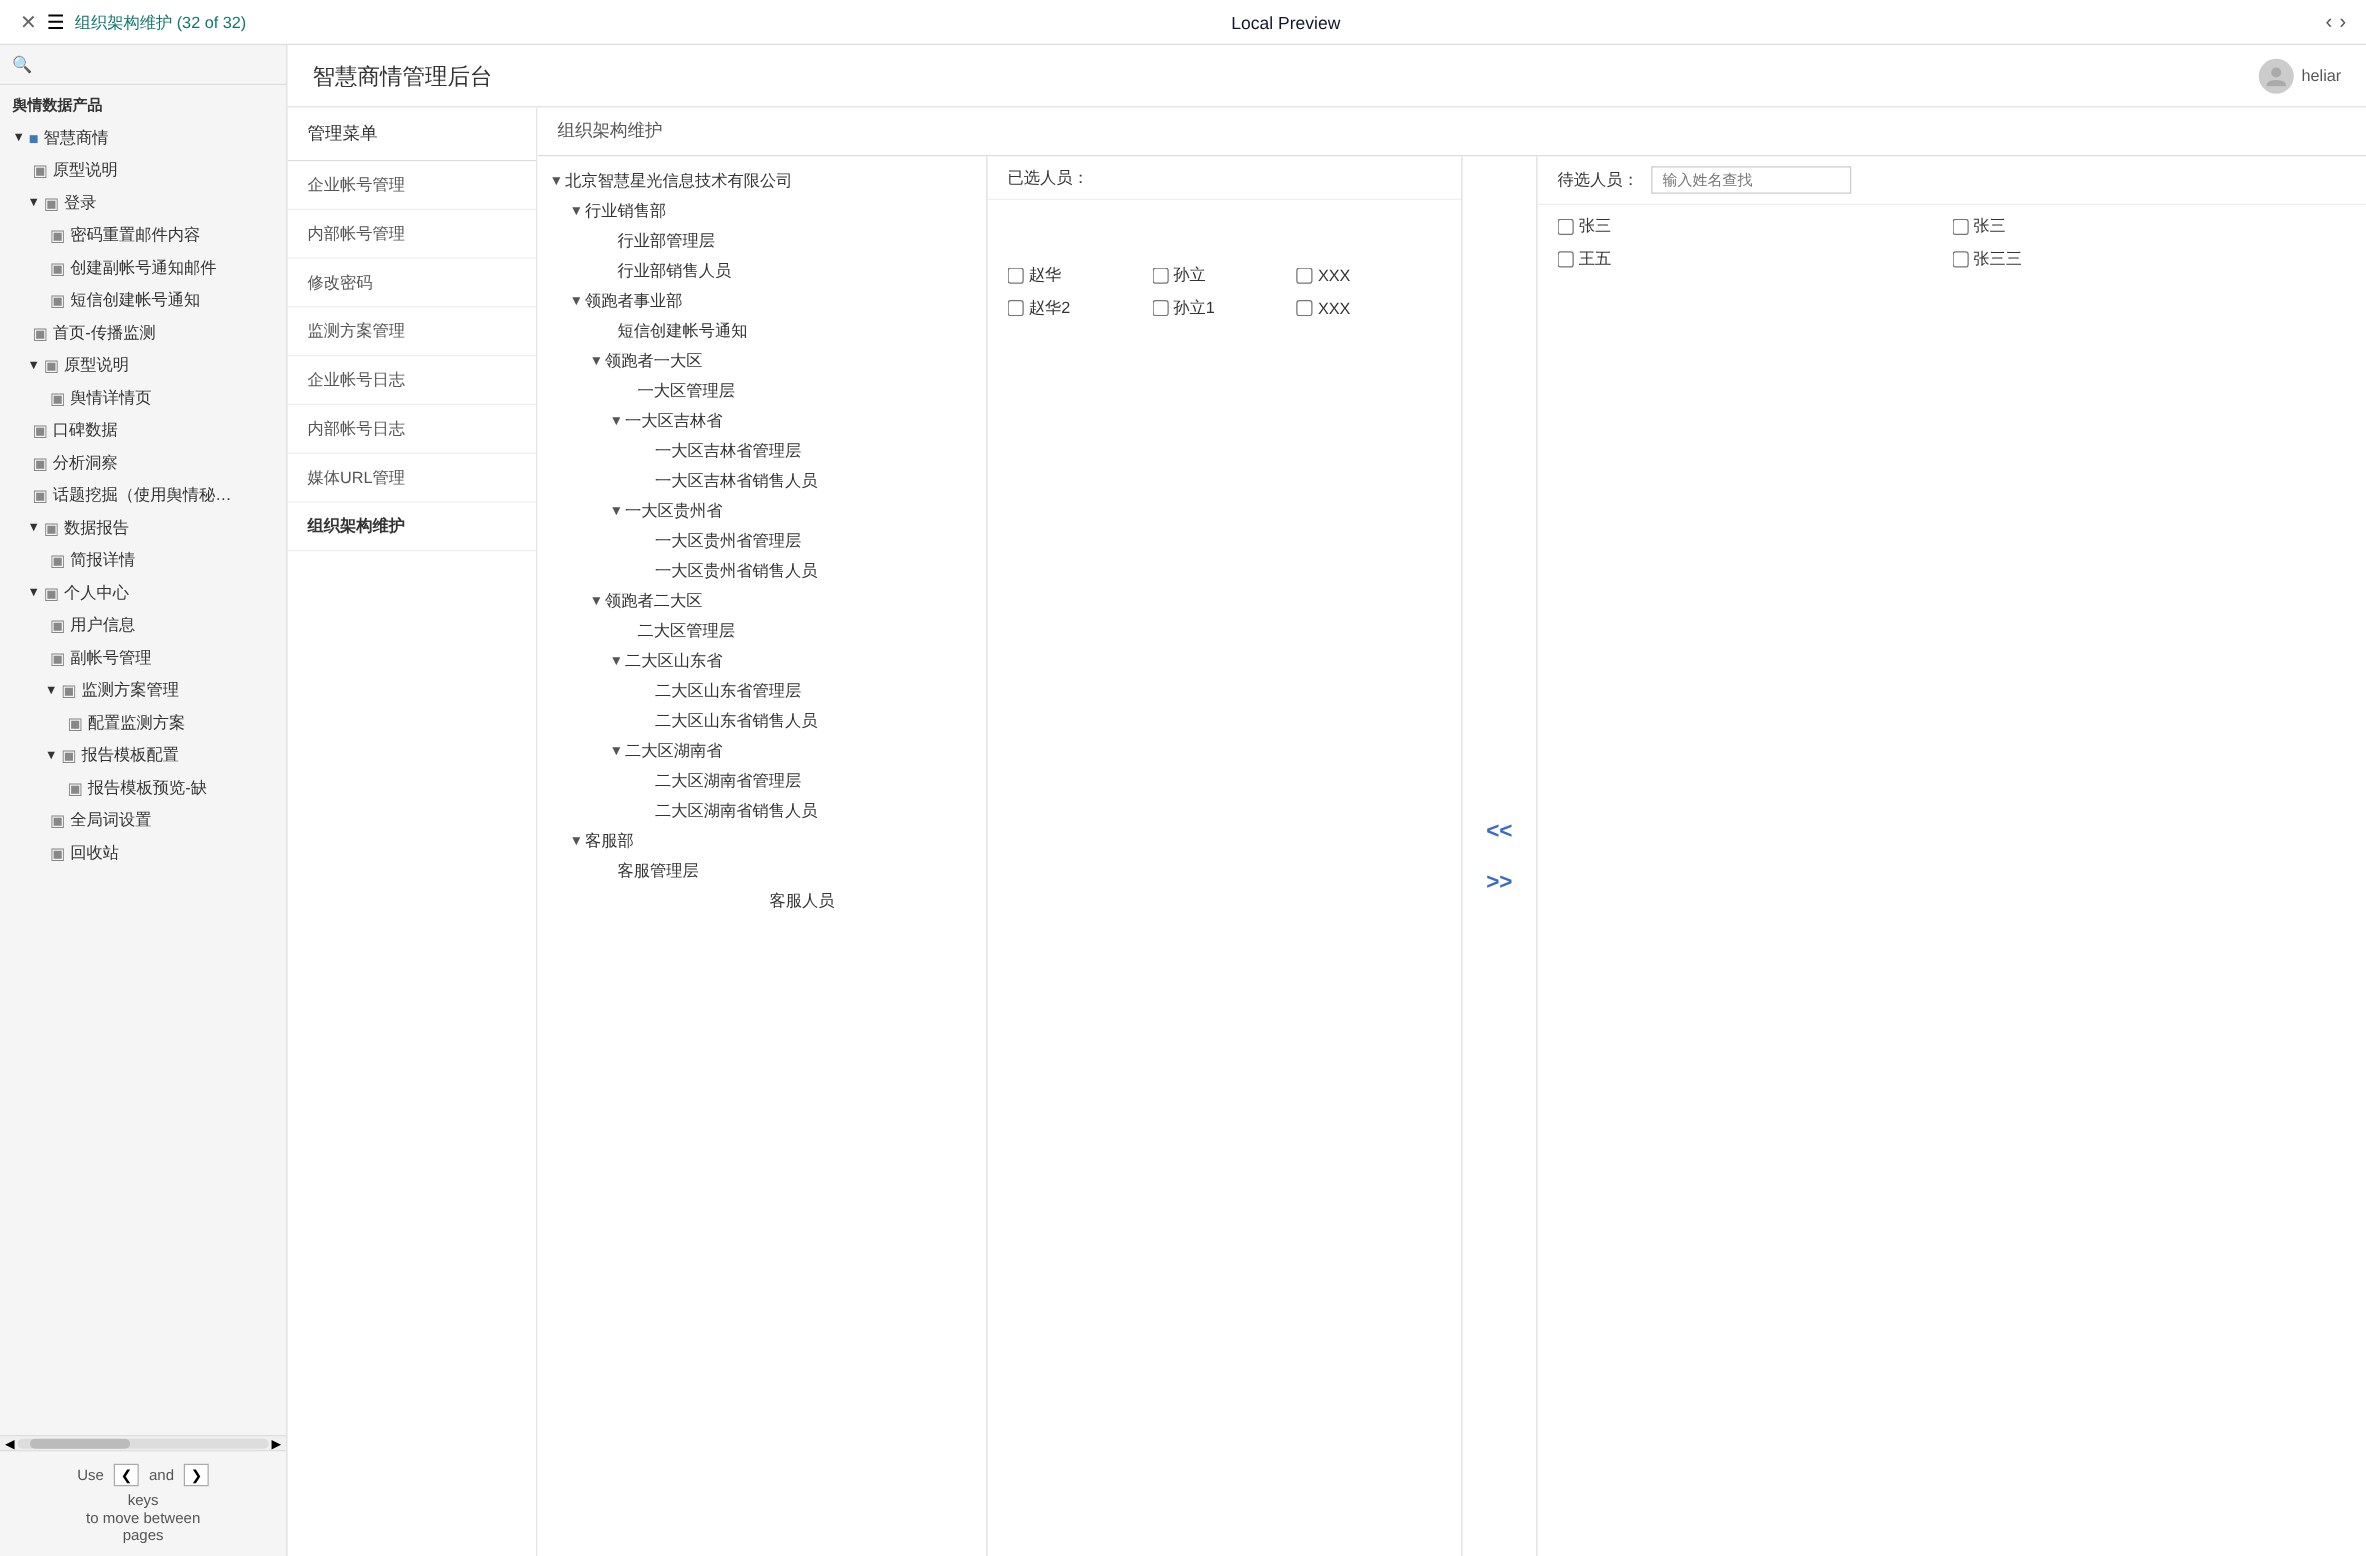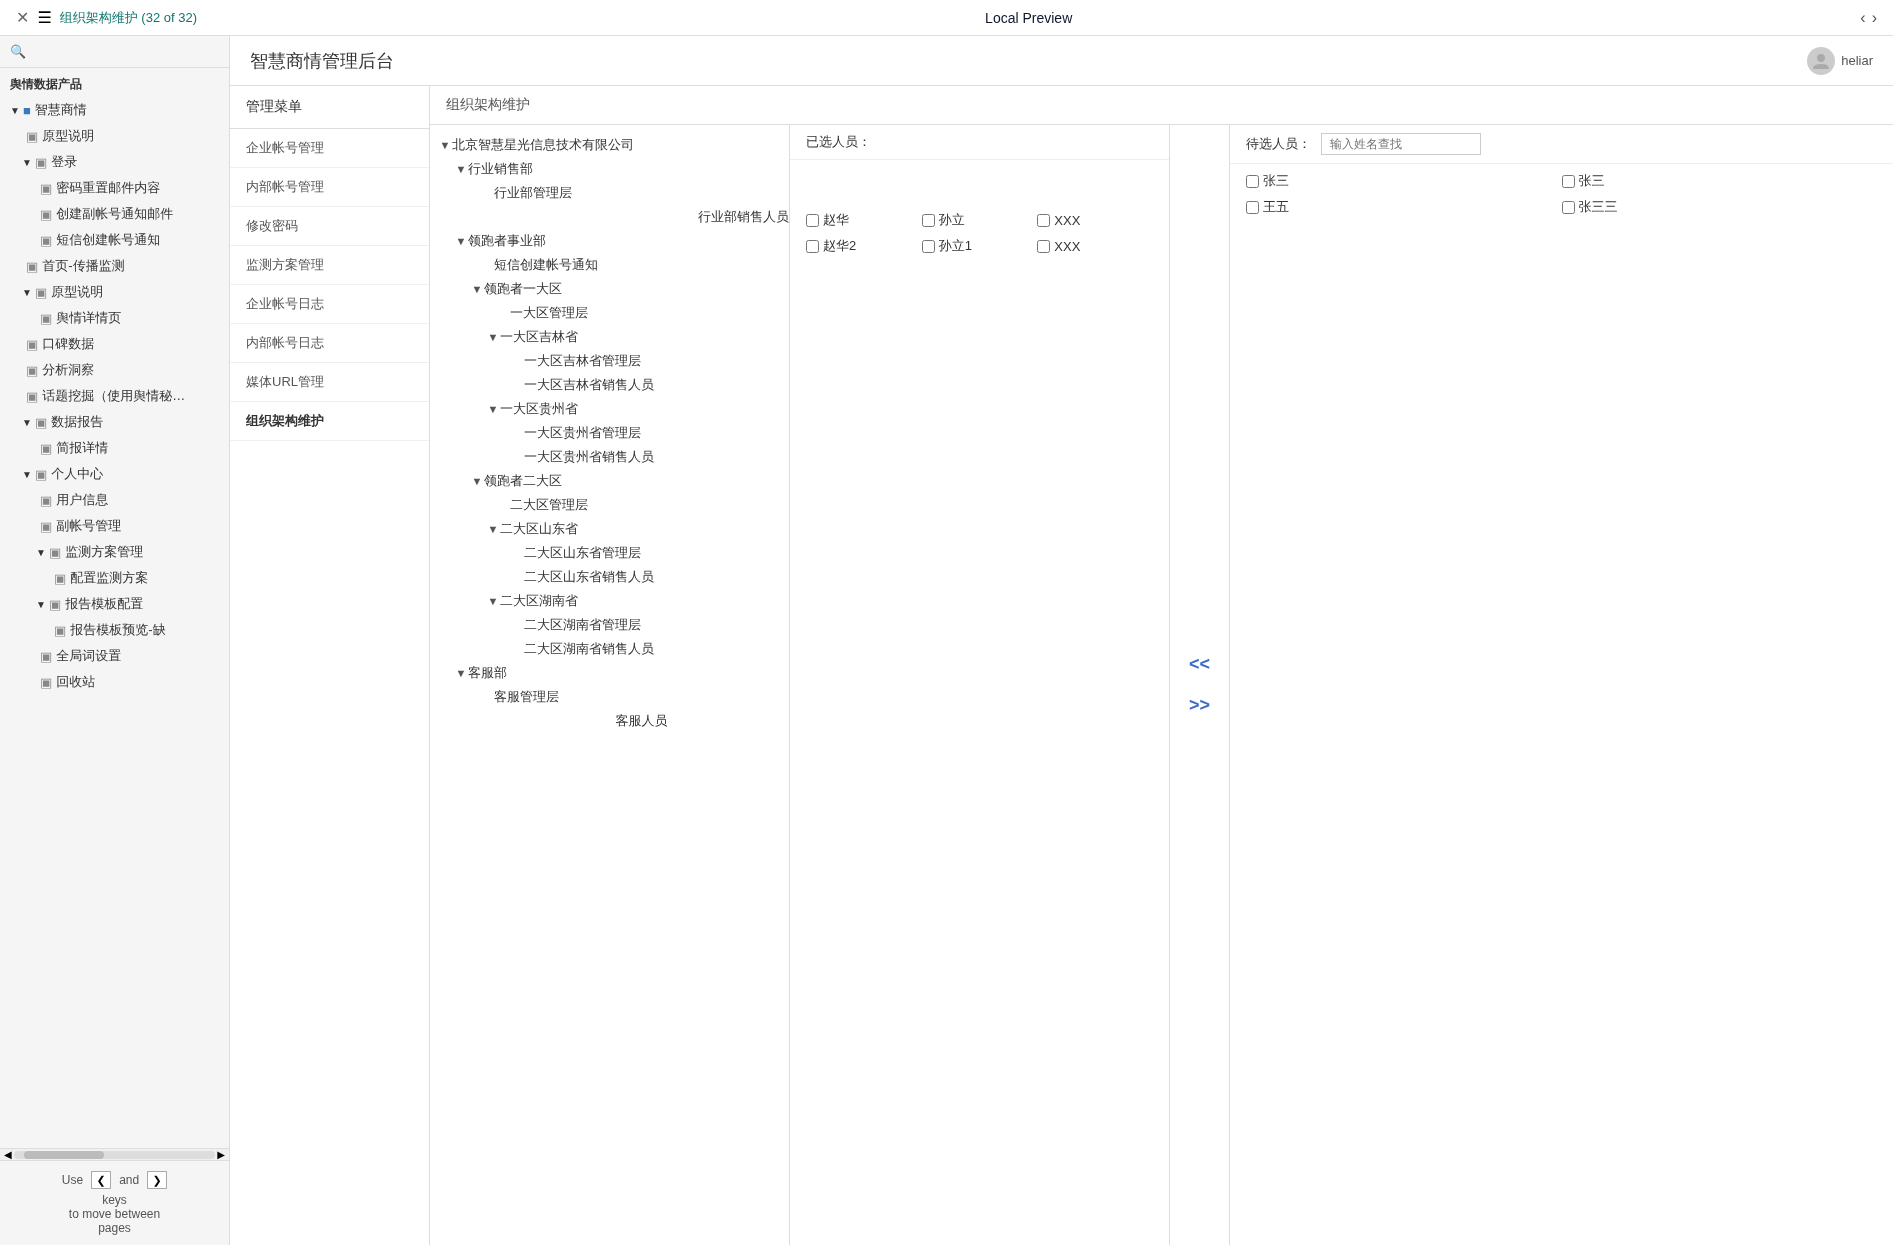--- a/index.html
+++ b/index.html
@@ -366,21 +366,21 @@
               </div>
 
               <div class="tree-node" style="padding-left: 24px;">
                 <span class="tree-toggle">▼</span>
                 <span class="tree-label">行业销售部</span>
               </div>
               <div class="tree-node" style="padding-left: 50px;">
                 <span class="tree-toggle"></span>
                 <span class="tree-label">行业部管理层</span>
               </div>
-              <div class="tree-node" style="padding-left: 50px; justify-content: flex-end;">
+              <div class="tree-node" style="padding-left: 50px;">
                 <span class="tree-toggle"></span>
                 <span class="tree-label">行业部销售人员</span>
               </div>
 
               <div class="tree-node" style="padding-left: 24px;">
                 <span class="tree-toggle">▼</span>
                 <span class="tree-label">领跑者事业部</span>
               </div>
               <div class="tree-node" style="padding-left: 50px;">
                 <span class="tree-toggle"></span>

